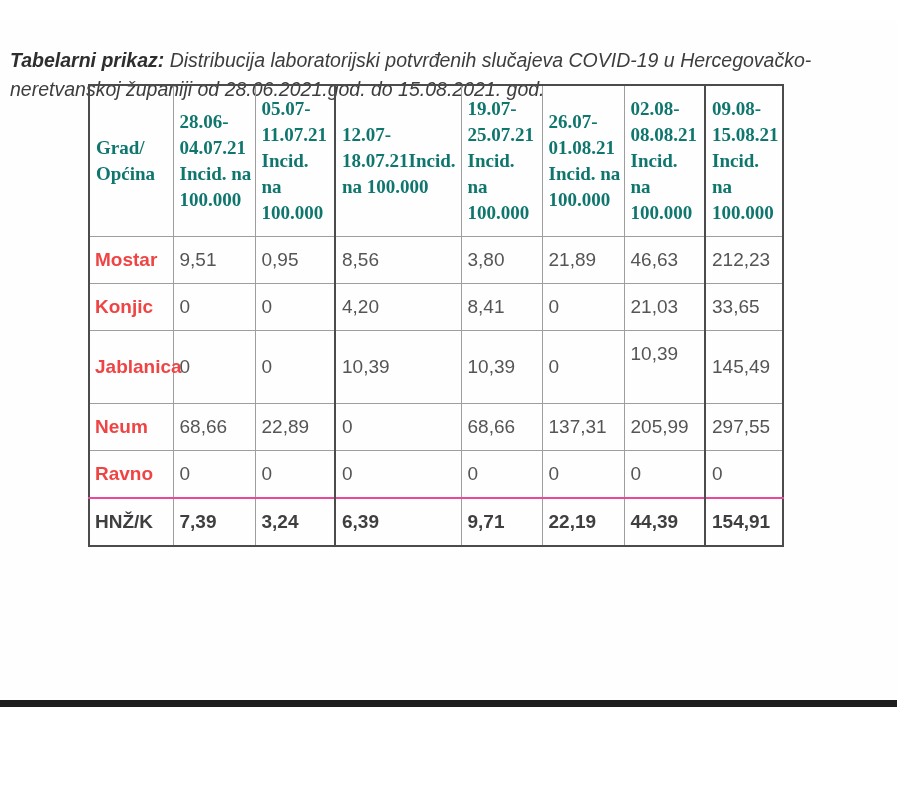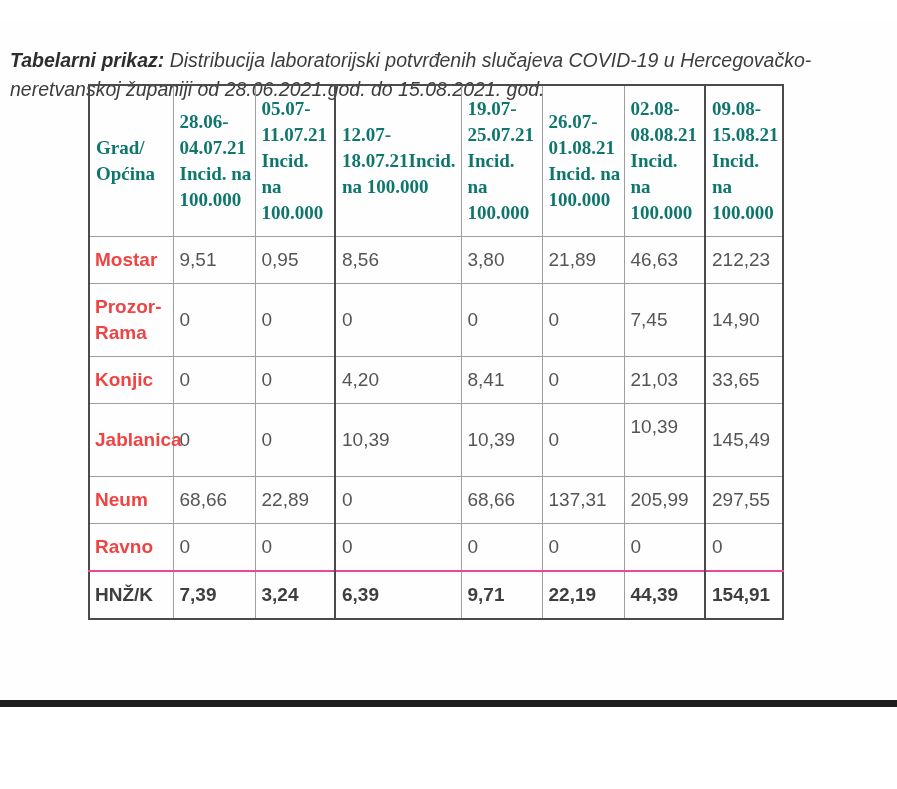--- a/index.html
+++ b/index.html
@@ -113,31 +113,20 @@
           <td class="row-label">Mostar</td>
           <td>9,51</td>
           <td>0,95</td>
           <td>8,56</td>
           <td>3,80</td>
           <td>21,89</td>
           <td>46,63</td>
           <td>212,23</td>
         </tr>
         <tr>
-          <td class="row-label">Prozor-
-Rama</td>
-          <td>0</td>
-          <td>0</td>
-          <td>0</td>
-          <td>0</td>
-          <td>0</td>
-          <td>7,45</td>
-          <td>14,90</td>
-        </tr>
-        <tr>
           <td class="row-label">Konjic</td>
           <td>0</td>
           <td>0</td>
           <td>4,20</td>
           <td>8,41</td>
           <td>0</td>
           <td>21,03</td>
           <td>33,65</td>
         </tr>
         <tr>

